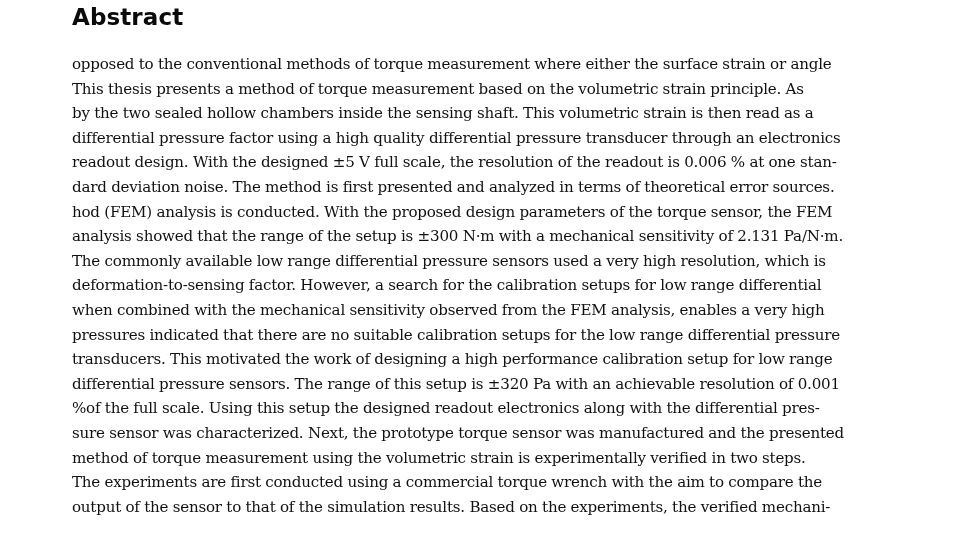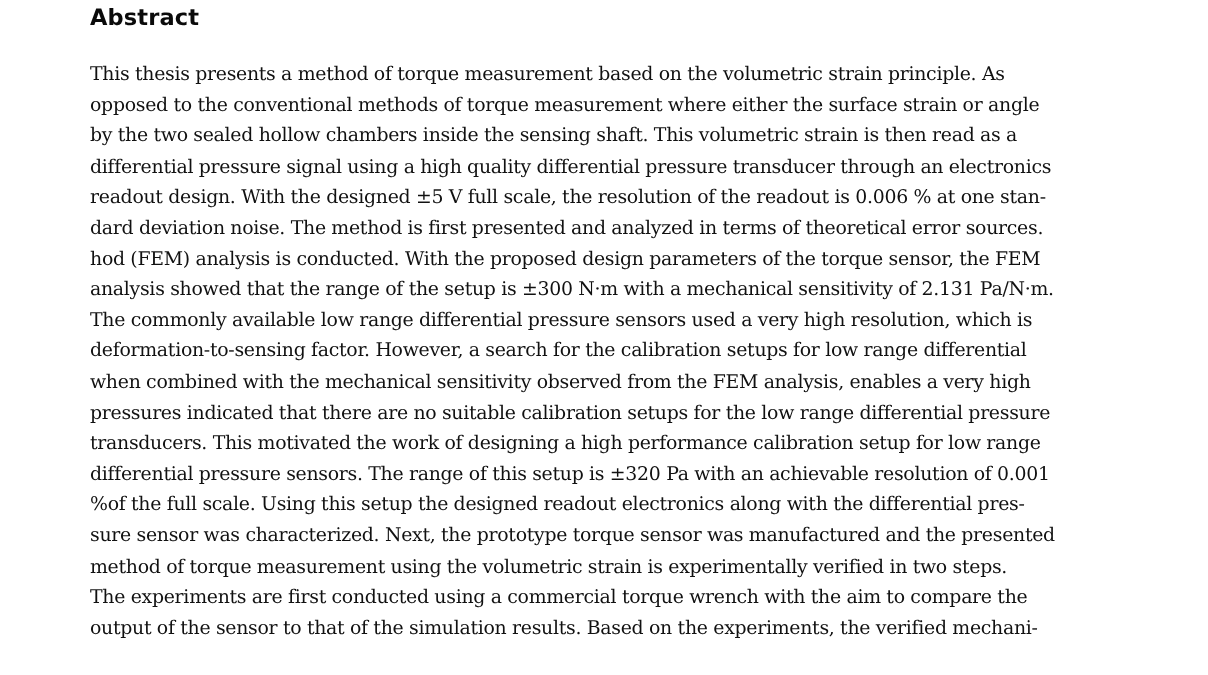--- a/index.html
+++ b/index.html
@@ -19,21 +19,21 @@
     width: 966px;
     height: 540px;
     background: #ffffff;
     box-sizing: border-box;
     padding: 0 86px 0 72px;
     overflow: hidden;
   }
   .section-heading {
     font-family: "DejaVu Sans", sans-serif;
     font-weight: bold;
-    font-size: 18px;
+    font-size: 23px;
     line-height: 1;
     letter-spacing: 0.1px;
     margin: 0;
     padding-top: 6px;
     color: #0a0a0a;
   }
   .abstract-body {
     margin: 0;
     padding-top: 23px;
     font-family: "DejaVu Serif", serif;
@@ -50,24 +50,24 @@
     white-space: nowrap;
   }
 </style>
 </head>
 <body>
 
 <div class="page">
   <h2 class="section-heading">Abstract</h2>
 
   <div class="abstract-body">
+    <span class="ln">opposed to the conventional methods of torque measurement where either the surface strain or angle</span>
     <span class="ln">This thesis presents a method of torque measurement based on the volumetric strain principle. As</span>
-    <span class="ln">opposed to the conventional methods of torque measurement where either the surface strain or angle</span>
     <span class="ln">by the two sealed hollow chambers inside the sensing shaft. This volumetric strain is then read as a</span>
-    <span class="ln">differential pressure signal using a high quality differential pressure transducer through an electronics</span>
+    <span class="ln">differential pressure factor using a high quality differential pressure transducer through an electronics</span>
     <span class="ln">readout design. With the designed ±5 V full scale, the resolution of the readout is 0.006 % at one stan-</span>
     <span class="ln">dard deviation noise. The method is first presented and analyzed in terms of theoretical error sources.</span>
     <span class="ln">hod (FEM) analysis is conducted. With the proposed design parameters of the torque sensor, the FEM</span>
     <span class="ln">analysis showed that the range of the setup is ±300 N·m with a mechanical sensitivity of 2.131 Pa/N·m.</span>
     <span class="ln">The commonly available low range differential pressure sensors used a very high resolution, which is</span>
     <span class="ln">deformation-to-sensing factor. However, a search for the calibration setups for low range differential</span>
     <span class="ln">when combined with the mechanical sensitivity observed from the FEM analysis, enables a very high</span>
     <span class="ln">pressures indicated that there are no suitable calibration setups for the low range differential pressure</span>
     <span class="ln">transducers. This motivated the work of designing a high performance calibration setup for low range</span>
     <span class="ln">differential pressure sensors. The range of this setup is ±320 Pa with an achievable resolution of 0.001</span>

